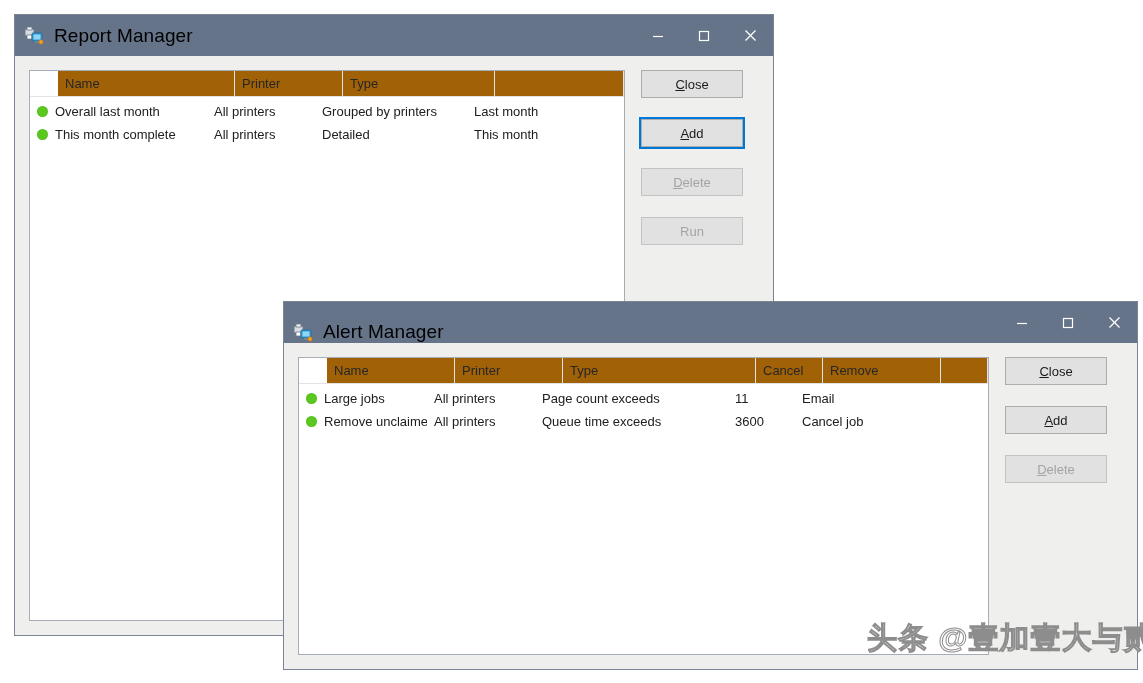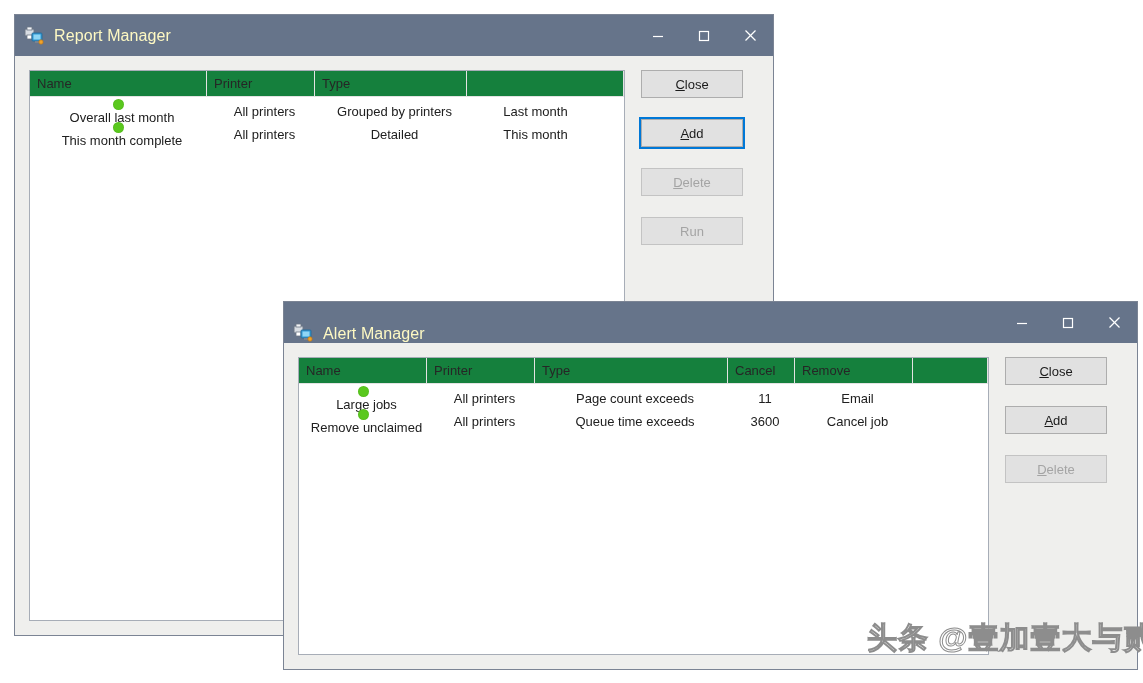--- a/index.html
+++ b/index.html
@@ -51,22 +51,22 @@
   }
   .titlebar-icon {
     width: 20px;
     height: 20px;
     margin-left: 9px;
     margin-right: 10px;
     position: relative;
     flex: 0 0 auto;
   }
   .titlebar-text {
-    color: #fef9c3;
-    font-size: 16px;
+    color: #000000;
+    font-size: 19px;
     letter-spacing: 0.1px;
     white-space: nowrap;
   }
   .titlebar-buttons {
     margin-left: auto;
     display: flex;
     height: 100%;
   }
   .tb-btn {
     width: 46px;
@@ -93,21 +93,22 @@
     border: 1px solid #a7adb7;
     box-sizing: border-box;
     flex: 1 1 auto;
     position: relative;
     overflow: hidden;
   }
   .lv-header {
     display: flex;
     height: 25px;
     position: relative;
-    background: #15803d;
+    background: #a16207;
+    margin-left: 28px;
   }
   .lv-header .hcell {
     position: relative;
     font-size: 13px;
     color: #262626;
     padding-left: 7px;
     box-sizing: border-box;
     display: flex;
     align-items: center;
     white-space: nowrap;
@@ -137,21 +138,20 @@
   }
   .lv-row .cell {
     font-size: 13px;
     color: #202020;
     padding-left: 7px;
     box-sizing: border-box;
     white-space: nowrap;
     overflow: hidden;
     display: flex;
     align-items: center;
-    flex-direction: column;
   }
   .dot {
     width: 11px;
     height: 11px;
     border-radius: 50%;
     background: #5ac81e;
     display: inline-block;
     margin-right: 7px;
     flex: 0 0 auto;
     box-shadow: inset 0 0 0 1px rgba(0,0,0,0.05);

